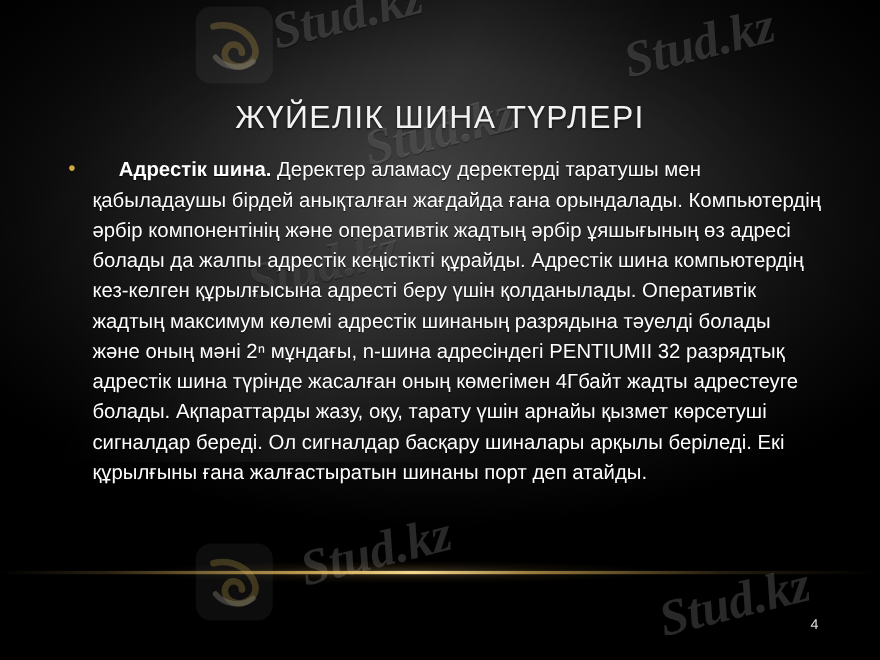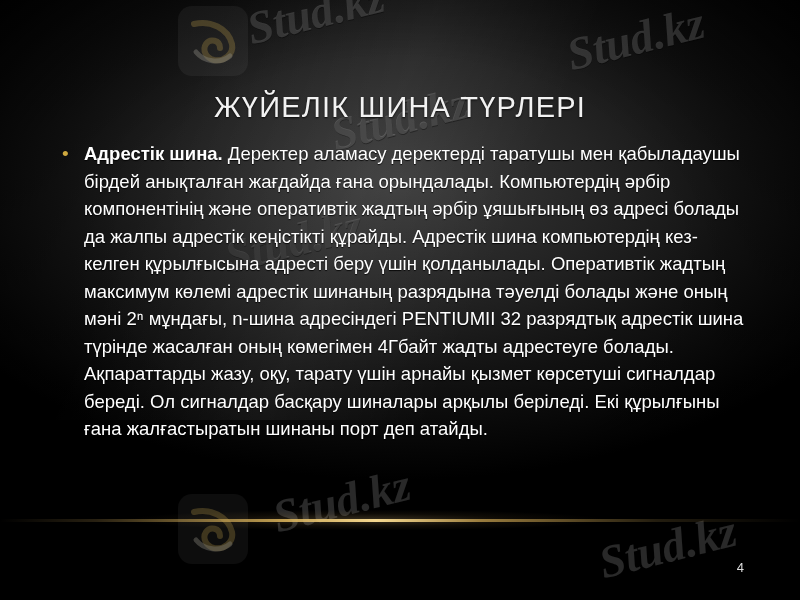--- a/index.html
+++ b/index.html
@@ -104,20 +104,21 @@
   .bullet-text {
     flex: 1 1 auto;
     color: #ffffff;
     font-size: 18.5px;
     line-height: 27.5px;
     text-align: left;
     text-shadow: 0 1px 1px rgba(0,0,0,0.85);
   }
   .bullet-text b {
     font-weight: bold;
+    margin-left: 24px;
   }
 
   .page-number {
     position: absolute;
     right: 56px;
     top: 560px;
     color: #dcdcdc;
     font-size: 13px;
   }
 

